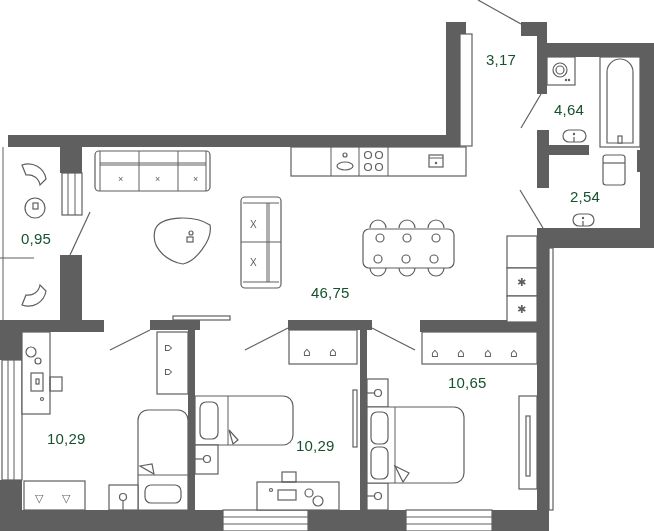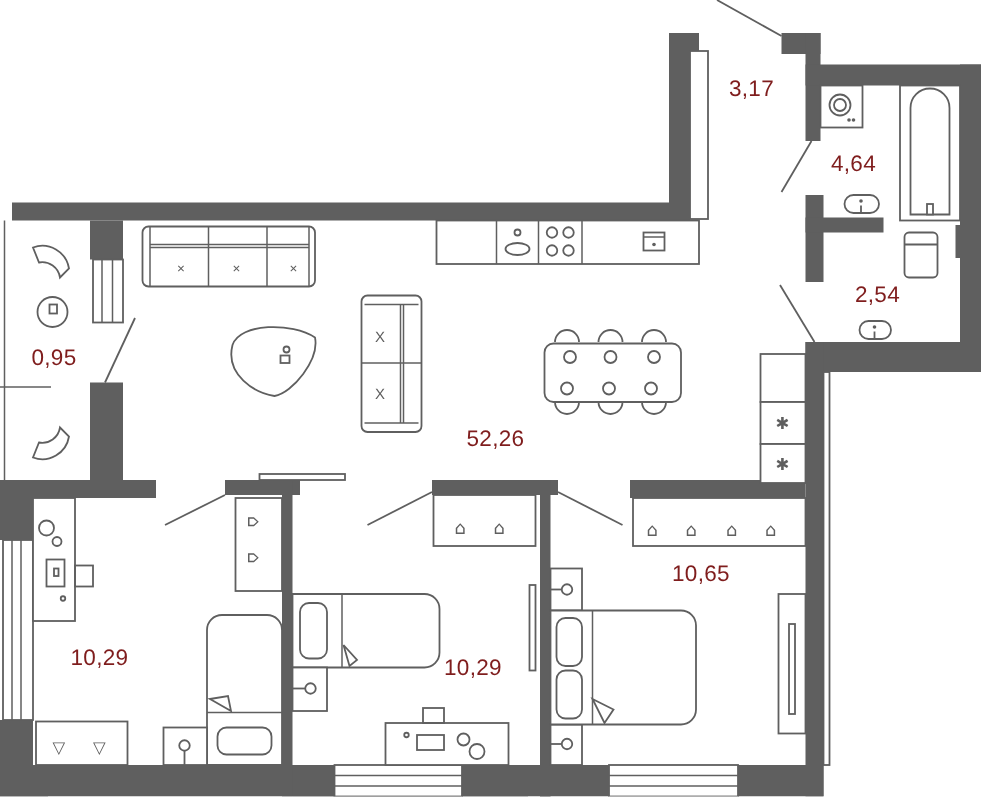--- a/index.html
+++ b/index.html
@@ -2,21 +2,21 @@
 <html><head>
 <meta charset="utf-8">
 <style>
   html, body { margin: 0; padding: 0; background: #ffffff; }
   body { width: 654px; height: 531px; overflow: hidden; font-family: "Liberation Sans", sans-serif; }
   #plan { position: absolute; left: 0; top: 0; width: 654px; height: 531px; }
   .wall { fill: #5f5f5f; }
   .ln { fill: none; stroke: #5f5f5f; stroke-width: 1.2; }
   .lnf { fill: #ffffff; stroke: #5f5f5f; stroke-width: 1.2; }
   .thin { fill: none; stroke: #5f5f5f; stroke-width: 1; }
-  .label { position: absolute; font-size: 15px; color: #7f1d1d; letter-spacing: 0.2px; }
+  .label { position: absolute; font-size: 15px; color: #14532d; letter-spacing: 0.2px; }
 </style>
 </head>
 <body>
 
 <div id="root">
 <svg id="plan" viewBox="0 0 654 531" xmlns="http://www.w3.org/2000/svg">
 
   <g>
 
     <rect class="wall" x="8" y="135" width="452" height="12"></rect>
@@ -286,17 +286,17 @@
   <g>
     <rect class="lnf" x="519" y="396" width="18" height="93"></rect>
     <rect class="lnf" x="526" y="416" width="4" height="60"></rect>
   </g>
 </svg>
 
 <div class="label" style="left:486px;top:51px;">3,17</div>
 <div class="label" style="left:554px;top:101px;">4,64</div>
 <div class="label" style="left:570px;top:188px;">2,54</div>
 <div class="label" style="left:21px;top:230px;">0,95</div>
-<div class="label" style="left:311px;top:284px;">52,26</div>
+<div class="label" style="left:311px;top:284px;">46,75</div>
 <div class="label" style="left:47px;top:430px;">10,29</div>
 <div class="label" style="left:296px;top:437px;">10,29</div>
 <div class="label" style="left:448px;top:374px;">10,65</div>
 </div>
 
 </body></html>

